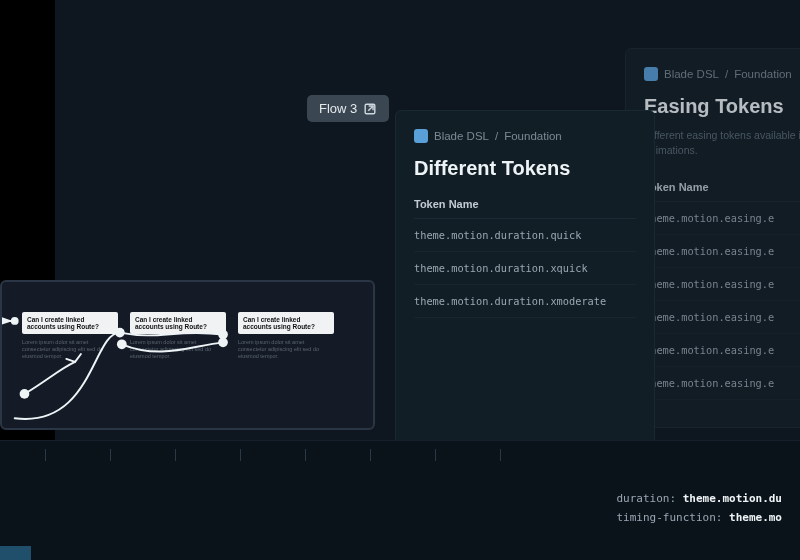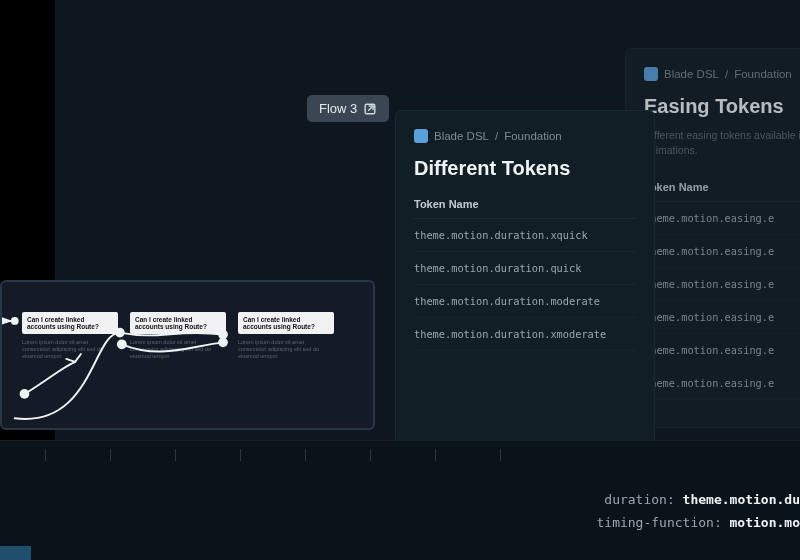--- a/index.html
+++ b/index.html
@@ -53,24 +53,24 @@
 .flow-card svg.wires { position: absolute; left: 0; top: 0; width: 100%; height: 100%; pointer-events: none; }
 
 
 .bottom {
   position: absolute; left: -55px; right: 0; top: 440px; height: 120px;
   background: #0b131a; border-top: 1px solid #141f29;
 }
 .bottom .ruler { position: absolute; left: 0; right: 0; top: 0; height: 40px; }
 .bottom .tick { position: absolute; top: 8px; width: 1px; height: 12px; background: #2a3846; }
 .bottom .code {
-  position: absolute; right: 0; top: 48px;
+  position: absolute; right: 18px; top: 48px;
   font-family: ui-monospace, Menlo, Consolas, monospace;
-  font-size: 13px; line-height: 1.75; color: #c7d0d8;
-  text-align: right;
+  font-size: 11px; line-height: 1.75; color: #c7d0d8;
+  text-align: center;
 }
 .bottom .code .kw { color: #9aa7b3; }
 .bottom .code .vl { color: #eef3f6; font-weight: 600; }
 .bottom .active-seg {
   position: absolute; left: -13px; bottom: 0; width: 44px; height: 14px;
   background: #1f4f6b;
 }
 </style>
 </head>
 <body>
@@ -108,23 +108,22 @@
 
   <div class="panel duration">
     <div class="crumb">
       <span class="logo"></span>
       <span>Blade DSL</span>
       <span>/</span>
       <span>Foundation</span>
     </div>
     <h2>Different Tokens</h2>
     <div class="thead">Token Name</div>
+    <div class="trow">theme.motion.duration.quick</div>
     <div class="trow">theme.motion.duration.xquick</div>
-    <div class="trow">theme.motion.duration.quick</div>
-    <div class="trow">theme.motion.duration.moderate</div>
     <div class="trow">theme.motion.duration.xmoderate</div>
   </div>
 
   <div class="flow-card">
     <div class="inner">
       <div class="col c1">
         <div class="q-pill">Can I create linked accounts using Route?</div>
         <div class="blurb">Lorem ipsum dolor sit amet consectetur adipiscing elit sed do eiusmod tempor.</div>
       </div>
       <div class="col c2">
@@ -170,19 +169,19 @@
     </div>
     <div class="code">
       <div>
         <span class="kw">duration:</span>
         <span> </span>
         <span class="vl">theme.motion.du</span>
       </div>
       <div>
         <span class="kw">timing-function:</span>
         <span> </span>
-        <span class="vl">motion.mo</span>
+        <span class="vl">theme.mo</span>
       </div>
     </div>
     <div class="active-seg"></div>
   </div>
 
 </div>
 
 </body></html>

